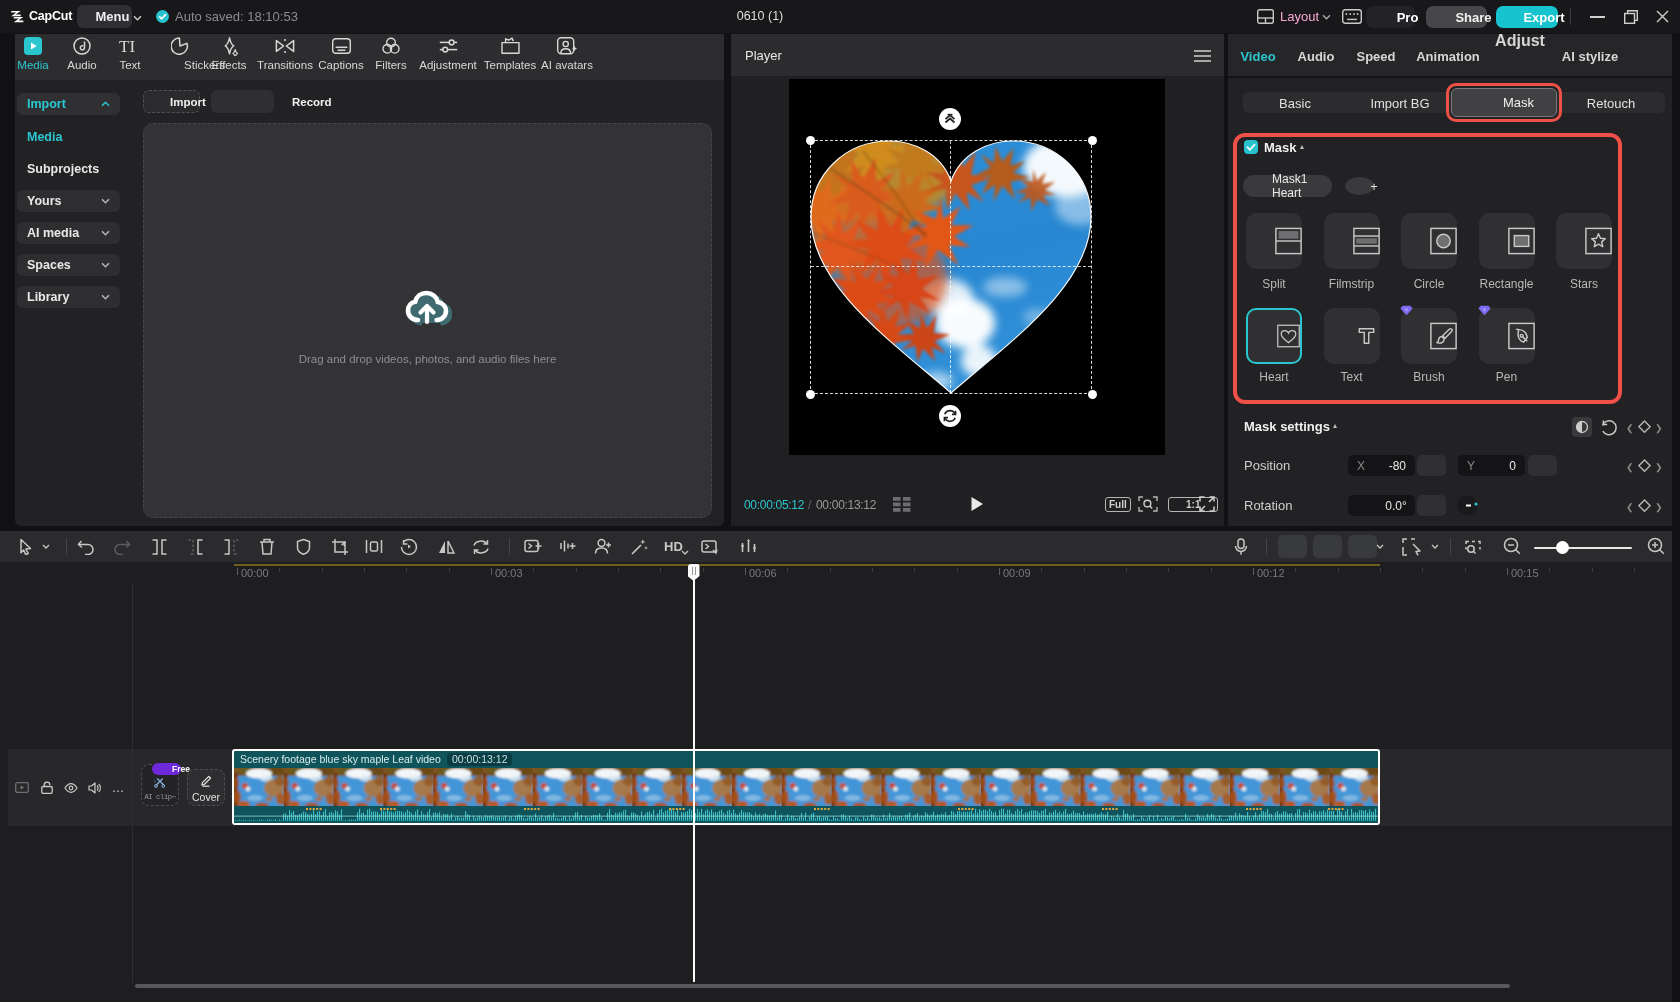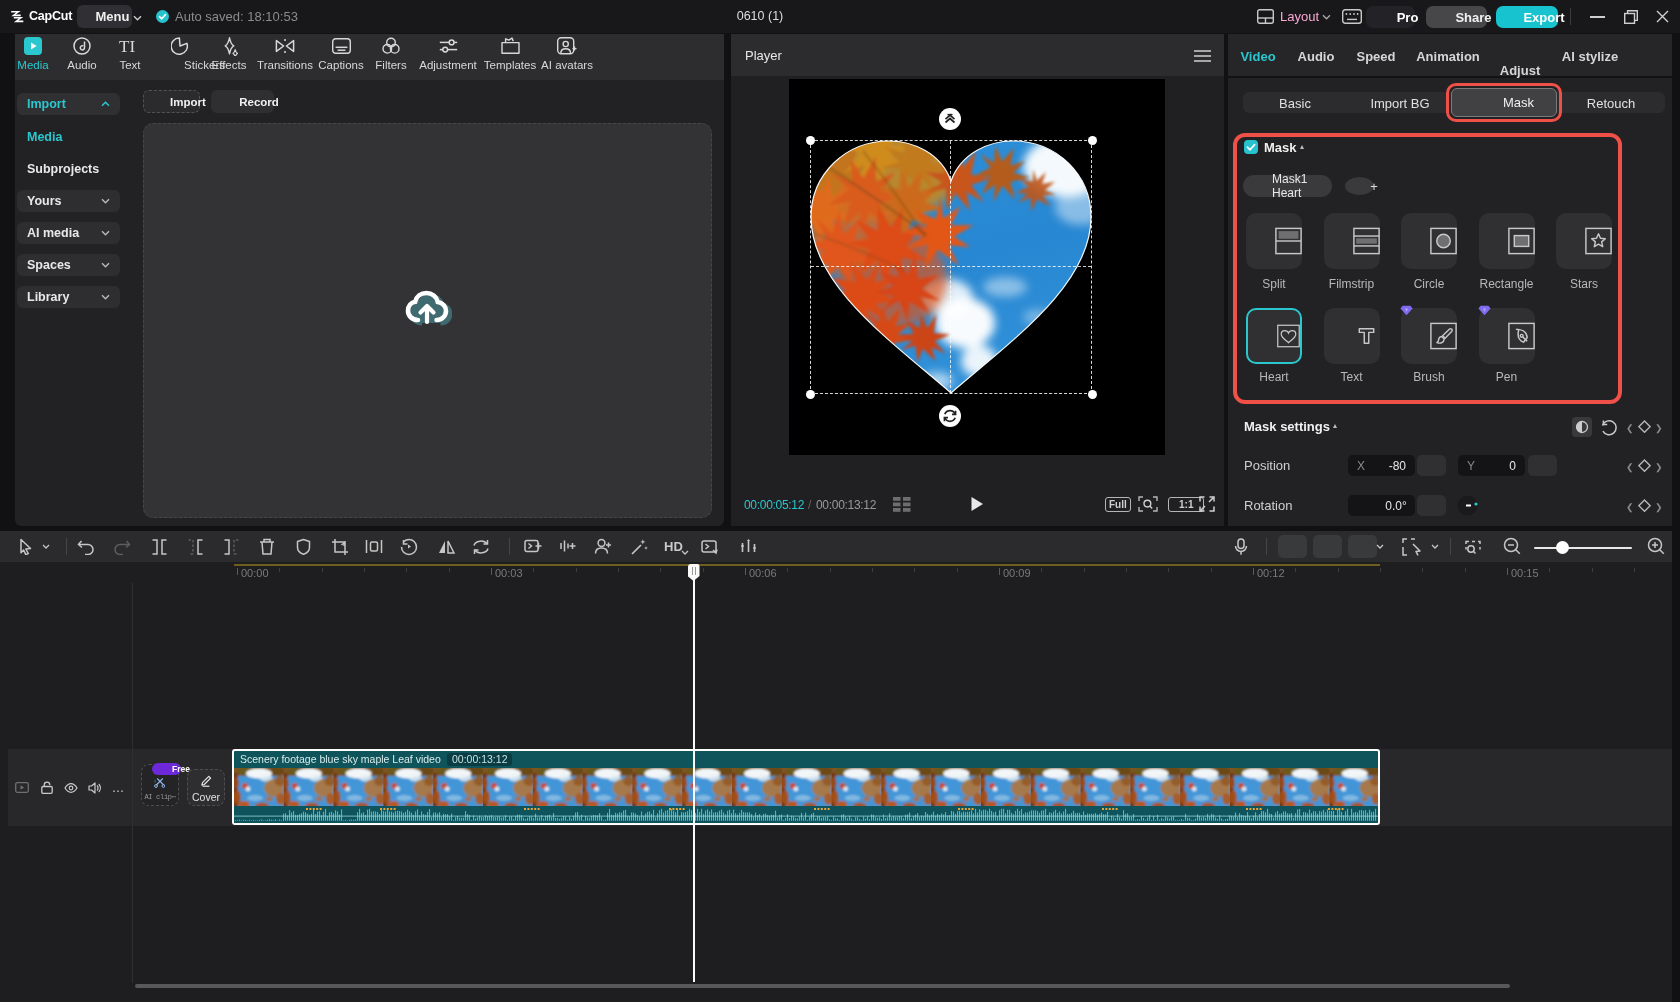--- a/index.html
+++ b/index.html
@@ -224,35 +224,36 @@
         </svg>
       </span>
     </div>
     <div class="abs fl" style="left:143px;top:90px;width:57px;height:23px;background:#2b2b2d;border:1px dashed #525254;border-radius:6px;justify-content:center;">
       <svg width="13" height="13" viewBox="0 0 13 13" style="">
         <circle cx="6.5" cy="6.5" r="6.5" fill="#2bc7cf"></circle>
         <path d="M6.5 3.3 v6.4 M3.3 6.5 h6.4" stroke="#18181a" stroke-width="1.5"></path>
       </svg>
       <span style="color:#f0f0f0;font-size:11.5px;font-weight:bold;margin-left:4px;">Import</span>
     </div>
-    <div class="abs fl" style="left:211px;top:90px;width:63px;height:23px;background:#2f2f31;border-radius:6px;justify-content:center;">
+    <div class="abs fl" style="left:211px;top:90px;width:63px;height:23px;background:#2f2f31;border-radius:6px;gap:48px;">
       <svg width="16" height="12" viewBox="0 0 16 12" style="">
         <rect x="0.7" y="0.7" width="10.6" height="10.6" rx="2.5" stroke="#e8e8e8" stroke-width="1.4" fill="none"></rect>
         <path d="M11.5 4.2 L15.2 2.2 V9.8 L11.5 7.8" fill="#e8e8e8"></path>
       </svg>
       <span style="color:#f0f0f0;font-size:11.5px;font-weight:bold;margin-left:4px;">Record</span>
     </div>
     <div class="abs" style="left:143px;top:123px;width:569px;height:395px;background:#333336;border:1.5px dashed #47474a;border-radius:10px;"></div>
     <div class="abs ic" style="left:404px;top:290px;">
       <svg width="48" height="38" viewBox="0 0 48 38" style="">
         <path d="M14 30 c-6 0-10-4.2-10-9.3 c0-4.5 3-8.2 7.2-9 C12.4 6.5 17 3 22.4 3 c5.6 0 10.3 3.8 11.4 9 c4.6.6 8.2 4.4 8.2 9 c0 5-4.2 9-9.4 9" stroke="#3e6a70" stroke-width="5" fill="#3e6a70" transform="translate(4,3)"></path>
 <path d="M14 30 c-6 0-10-4.2-10-9.3 c0-4.5 3-8.2 7.2-9 C12.4 6.5 17 3 22.4 3 c5.6 0 10.3 3.8 11.4 9 c4.6.6 8.2 4.4 8.2 9 c0 5-4.2 9-9.4 9" stroke="#fff" stroke-width="4.6" fill="none" stroke-linecap="round"></path>
 <path d="M23 32 V17 M16.5 22.5 L23 16 L29.5 22.5" stroke="#fff" stroke-width="4.2" fill="none" stroke-linecap="round" stroke-linejoin="round"></path>
       </svg>
     </div>
+    <div class="abs" style="left:143px;top:353px;width:569px;text-align:center;color:#8b8f94;font-size:11.5px;">Drag and drop videos, photos, and audio files here</div>
     <div class="abs" style="left:731px;top:34px;width:493px;height:492px;background:#202022;"></div>
     <div class="abs" style="left:731px;top:34px;width:493px;height:42px;background:#2c2c2e;"></div>
     <div class="abs" style="left:745px;top:48px;color:#e8e8e8;font-size:13px;">Player</div>
     <div class="abs ic" style="left:1194px;top:50px;">
       <svg width="17" height="12" viewBox="0 0 17 12" style="">
         <path d="M0 1 h17 M0 6 h17 M0 11 h17" stroke="#cfcfcf" stroke-width="1.6"></path>
       </svg>
     </div>
     <div class="abs" style="left:789px;top:79px;width:376px;height:376px;background:#000;"></div>
     <div class="abs ic" style="left:809px;top:139px;">
@@ -361,35 +362,35 @@
       </svg>
     </div>
     <div class="abs fl" style="left:1105px;top:497px;height:15px;padding:0 3px;border:1.2px solid #b5b5b5;border-radius:3px;color:#cfcfcf;font-size:10px;font-weight:bold;">Full</div>
     <div class="abs ic" style="left:1138px;top:496px;">
       <svg width="20" height="16" viewBox="0 0 20 16" style="">
         <path d="M5 1 H1 v4 M15 1 h4 v4 M1 11 v4 h4 M19 11 v4 h-4" stroke="#b5b5b5" stroke-width="1.4" fill="none"></path>
         <circle cx="9.4" cy="7.6" r="3.4" stroke="#cfcfcf" stroke-width="1.4" fill="none"></circle>
         <path d="M11.8 10 l2.4 2.4" stroke="#cfcfcf" stroke-width="1.4"></path>
       </svg>
     </div>
-    <div class="abs fl" style="left:1168px;top:497px;height:15px;padding:0 10px;border:1.2px solid #b5b5b5;border-radius:3px;color:#cfcfcf;font-size:10px;font-weight:bold;">1:1</div>
+    <div class="abs fl" style="left:1168px;top:497px;height:15px;padding:0 17px;border:1.2px solid #b5b5b5;border-radius:3px;color:#cfcfcf;font-size:10px;font-weight:bold;">1:1</div>
     <div class="abs ic" style="left:1199px;top:496px;">
       <svg width="16" height="16" viewBox="0 0 16 16" style="">
         <path d="M10.5 1 H15 v4.5 M5.5 15 H1 v-4.5 M15 10.5 V15 h-4.5 M1 5.5 V1 h4.5" stroke="#cfcfcf" stroke-width="1.5" fill="none"></path>
         <path d="M14.6 1.4 l-4.6 4.6 M1.4 14.6 l4.6-4.6" stroke="#cfcfcf" stroke-width="1.5"></path>
       </svg>
     </div>
     <div class="abs" style="left:1228px;top:34px;width:444px;height:492px;background:#222224;"></div>
     <div class="abs" style="left:1228px;top:34px;width:444px;height:43px;background:#262628;"></div>
     <div class="abs" style="left:1228px;top:76px;width:444px;height:2px;background:#131315;"></div>
     <div class="abs" style="left:1208px;top:49px;width:100px;text-align:center;color:#2bc7cf;font-size:13px;font-weight:bold;">Video</div>
     <div class="abs" style="left:1266px;top:49px;width:100px;text-align:center;color:#d6d6d6;font-size:13px;font-weight:bold;">Audio</div>
     <div class="abs" style="left:1326px;top:49px;width:100px;text-align:center;color:#d6d6d6;font-size:13px;font-weight:bold;">Speed</div>
     <div class="abs" style="left:1398px;top:49px;width:100px;text-align:center;color:#d6d6d6;font-size:13px;font-weight:bold;">Animation</div>
-    <div class="abs" style="left:1470px;top:63px;width:100px;text-align:center;color:#d6d6d6;font-size:13px;font-weight:bold;">Adjust</div>
+    <div class="abs" style="left:1470px;top:32px;width:100px;text-align:center;color:#d6d6d6;font-size:16px;font-weight:bold;">Adjust</div>
     <div class="abs" style="left:1540px;top:49px;width:100px;text-align:center;color:#d6d6d6;font-size:13px;font-weight:bold;">AI stylize</div>
     <div class="abs" style="left:1243px;top:92px;width:422px;height:21px;background:#2c2c2e;border-radius:6px;"></div>
     <div class="abs" style="left:1240px;top:96px;width:110px;text-align:center;color:#e0e0e0;font-size:13px;">Basic</div>
     <div class="abs" style="left:1345px;top:96px;width:110px;text-align:center;color:#e0e0e0;font-size:13px;">Import BG</div>
     <div class="abs" style="left:1556px;top:96px;width:110px;text-align:center;color:#e0e0e0;font-size:13px;">Retouch</div>
     <div class="abs fl" style="left:1451px;top:88px;width:106px;height:29px;background:#414143;border:1px solid #7a7a7c;border-radius:6px;justify-content:center;color:#f0f0f0;font-size:13px;">Mask</div>
     <div class="abs" style="left:1446px;top:83px;width:116px;height:39px;border:3.5px solid #ef5148;border-radius:10px;"></div>
     <div class="abs" style="left:1233px;top:133px;width:389px;height:271px;border:4px solid #ef5148;border-radius:12px;"></div>
     <div class="abs ic" style="left:1244px;top:140px;">
       <svg width="14" height="14" viewBox="0 0 14 14" style="">

